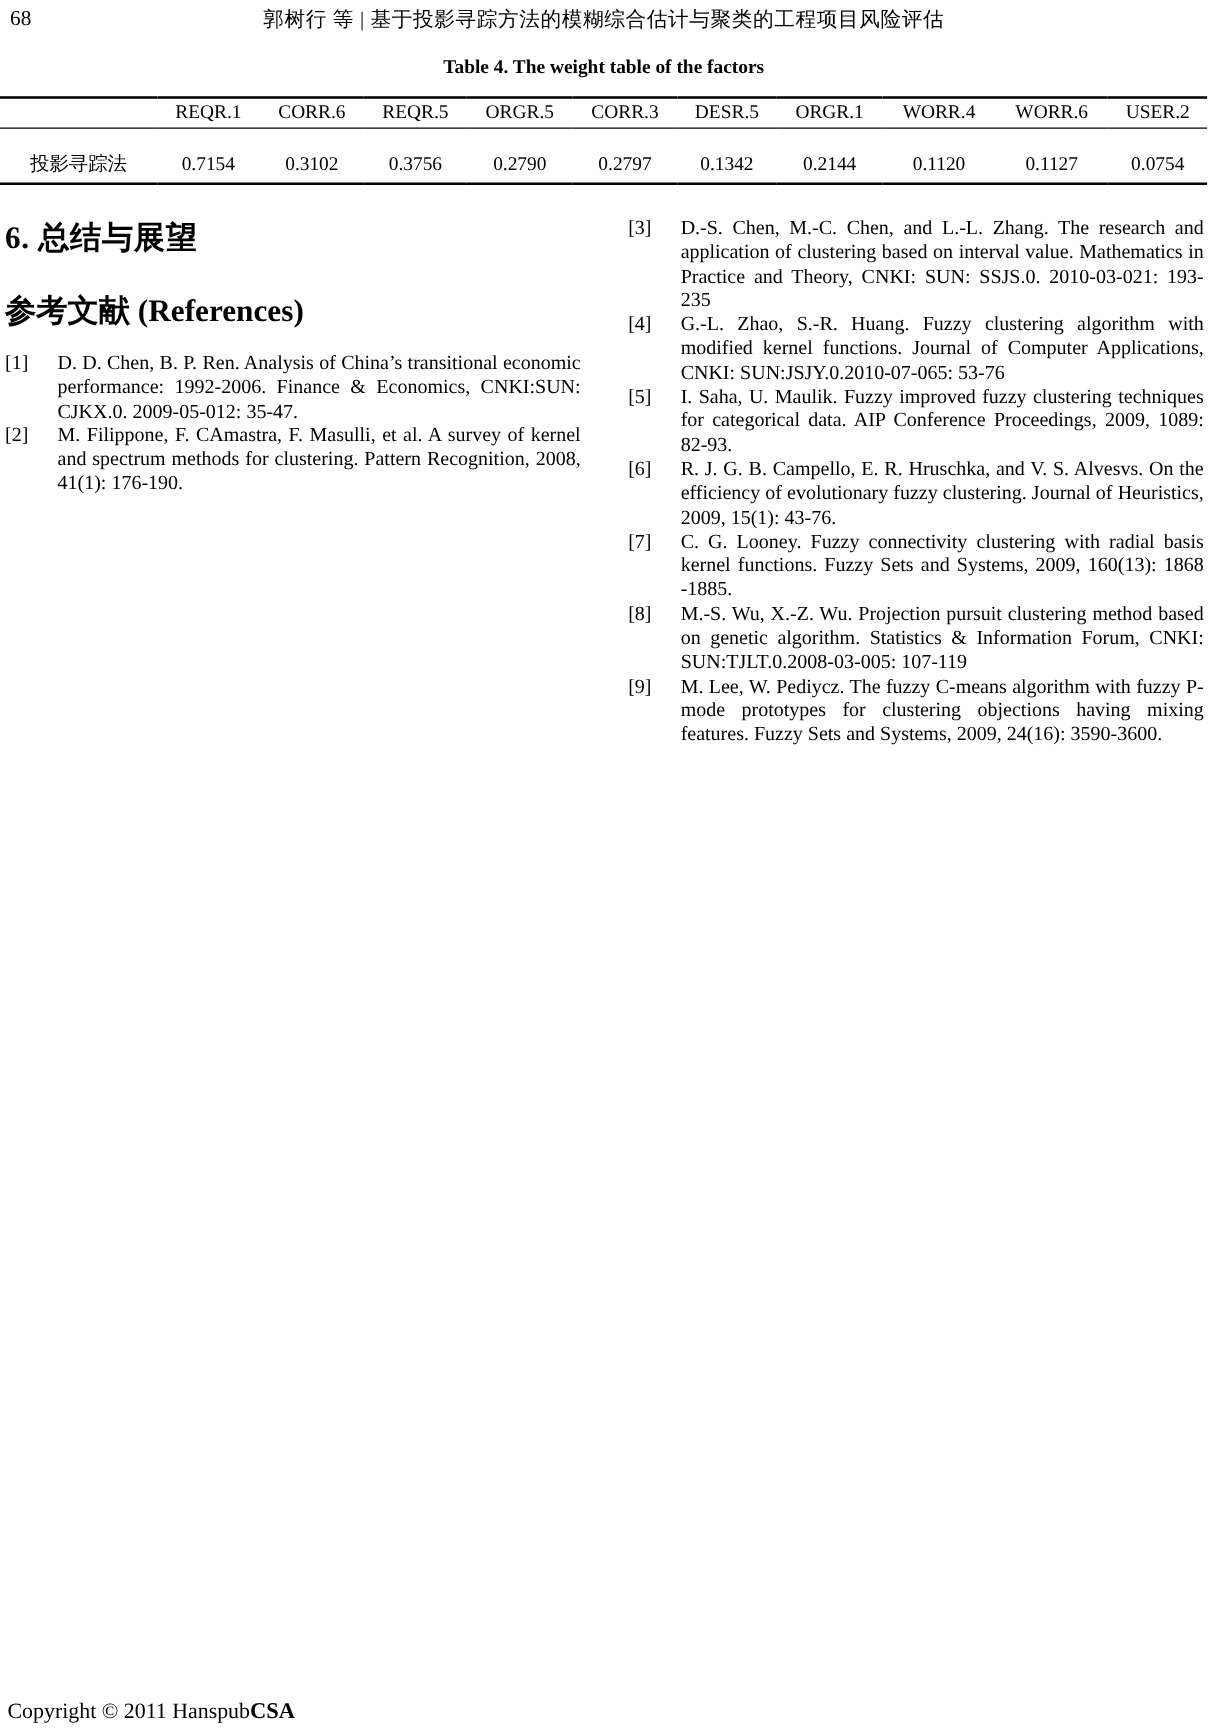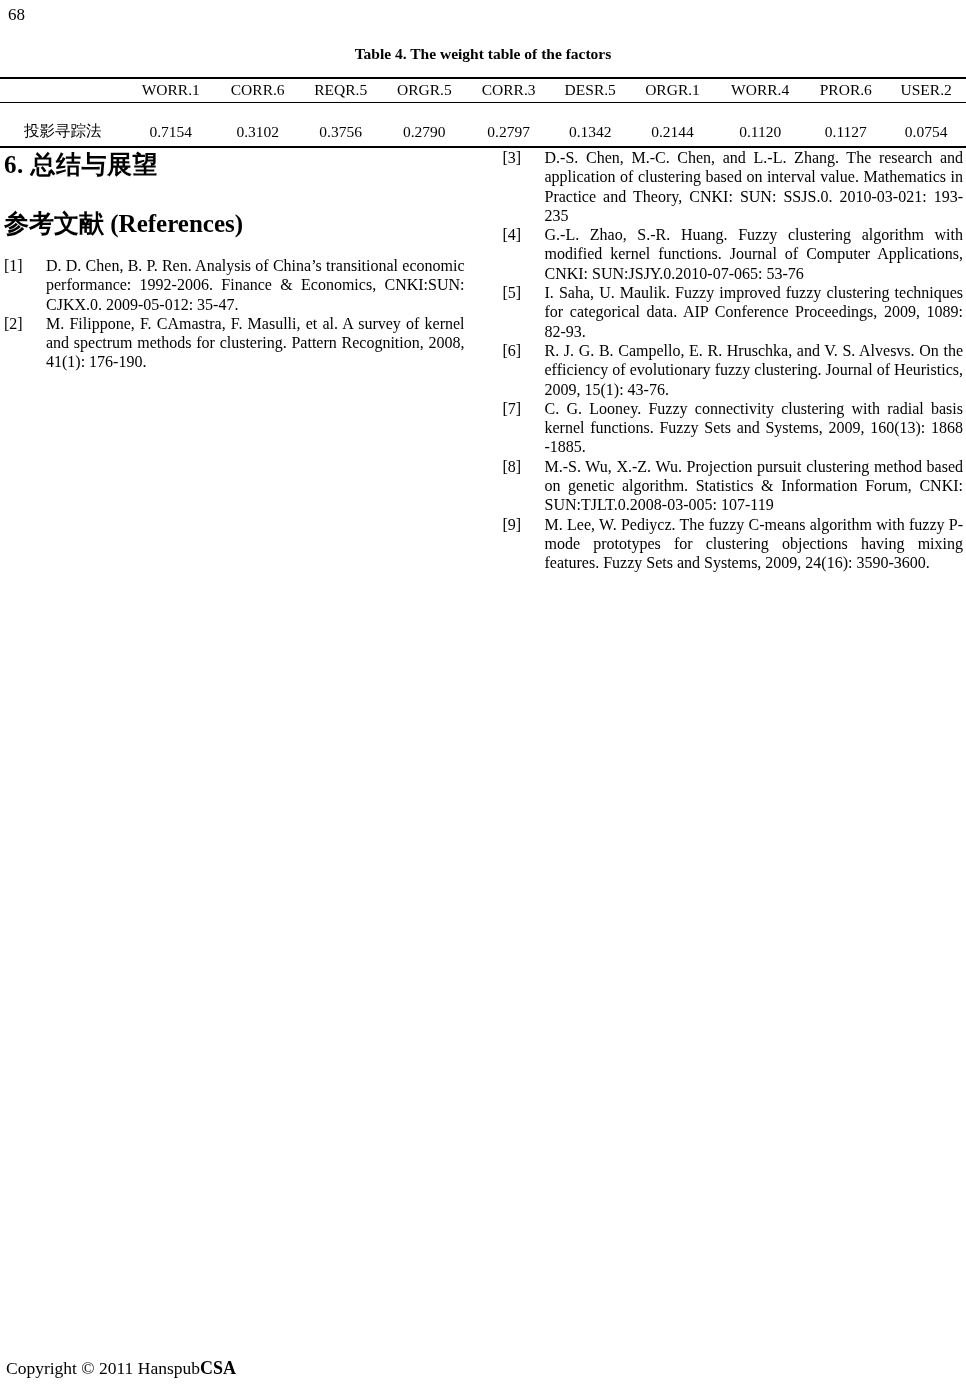--- a/index.html
+++ b/index.html
@@ -58,20 +58,21 @@
   .weights-table td {
     text-align: center;
     padding: 18px 0 4px;
   }
   .weights-table .label-col { width: 13%; }
   
   .columns {
     display: flex;
     gap: 38px;
     padding: 0 3px 0 4px;
+    margin-top: 25px;
   }
   .col { flex: 1; min-width: 0; }
   .section-heading {
     margin: 0 0 17px 0;
     font-size: 25px;
     font-weight: bold;
     letter-spacing: 0.5px;
   }
   .section-paragraph {
     margin: 0;
@@ -107,39 +108,40 @@
   }
   .publisher-mark { font-weight: bold; font-size: 18px; }
 </style>
 </head>
 <body>
 
 <div class="page">
 
   <div class="page-header">
     <span class="page-number">68</span>
+    <span class="running-title">郭树行 等 | 基于投影寻踪方法的模糊综合估计与聚类的工程项目风险评估</span>
   </div>
 
   <div class="table-caption">
     <div class="caption-en">Table 4. The weight table of the factors</div>
   </div>
 
   <table class="weights-table">
     <thead>
       <tr>
         <th class="label-col"></th>
-        <th>WORR.1</th>
+        <th>REQR.1</th>
         <th>CORR.6</th>
         <th>REQR.5</th>
         <th>ORGR.5</th>
         <th>CORR.3</th>
         <th>DESR.5</th>
         <th>ORGR.1</th>
         <th>WORR.4</th>
-        <th>PROR.6</th>
+        <th>WORR.6</th>
         <th>USER.2</th>
       </tr>
     </thead>
     <tbody>
       <tr>
         <td class="label-col">投影寻踪法</td>
         <td>0.7154</td>
         <td>0.3102</td>
         <td>0.3756</td>
         <td>0.2790</td>

